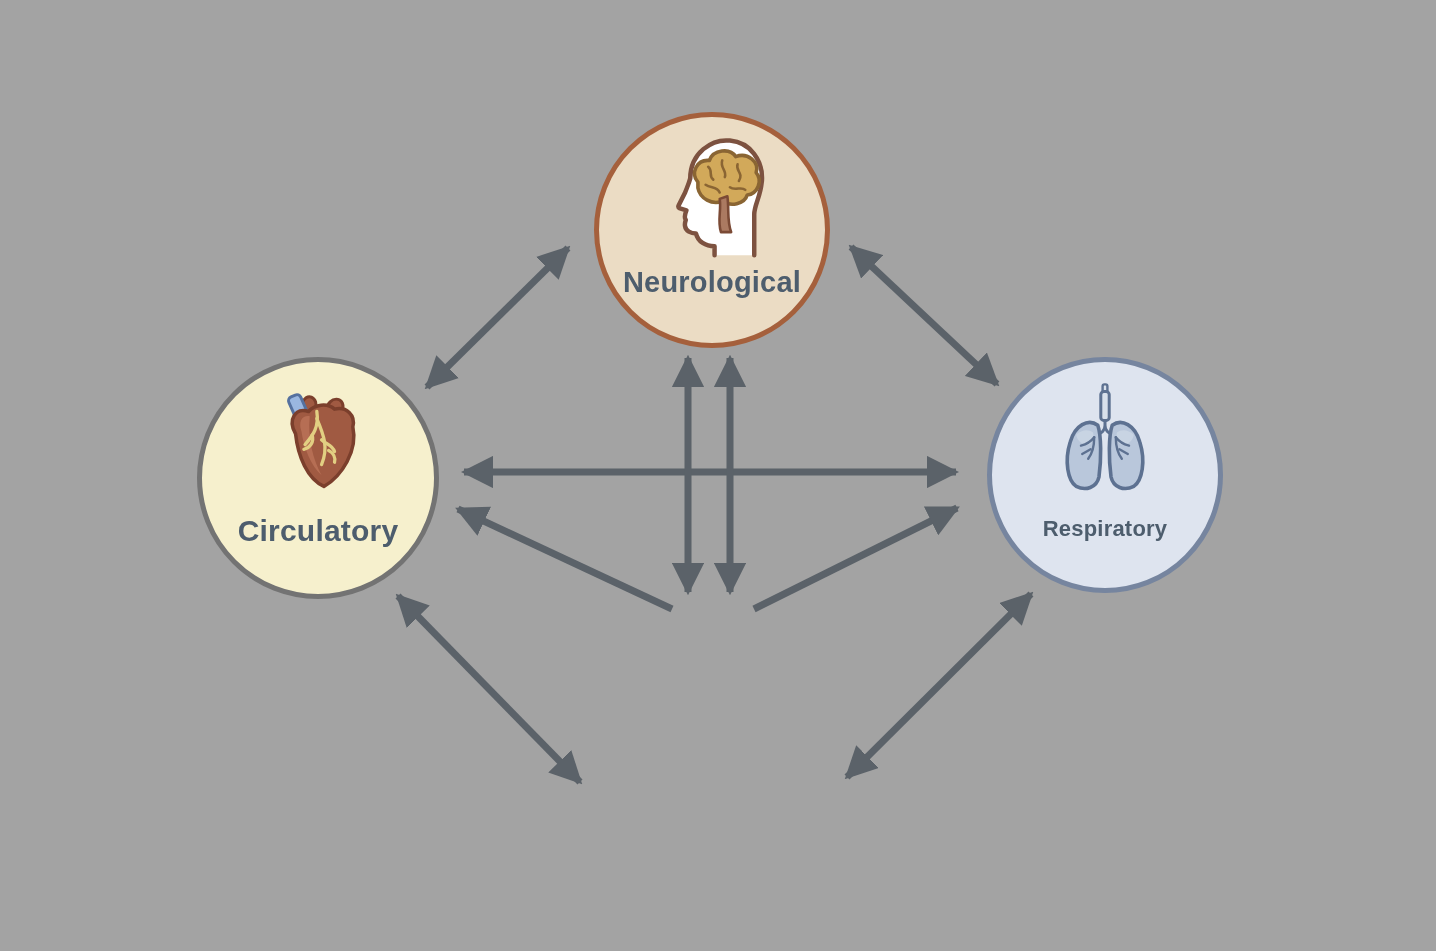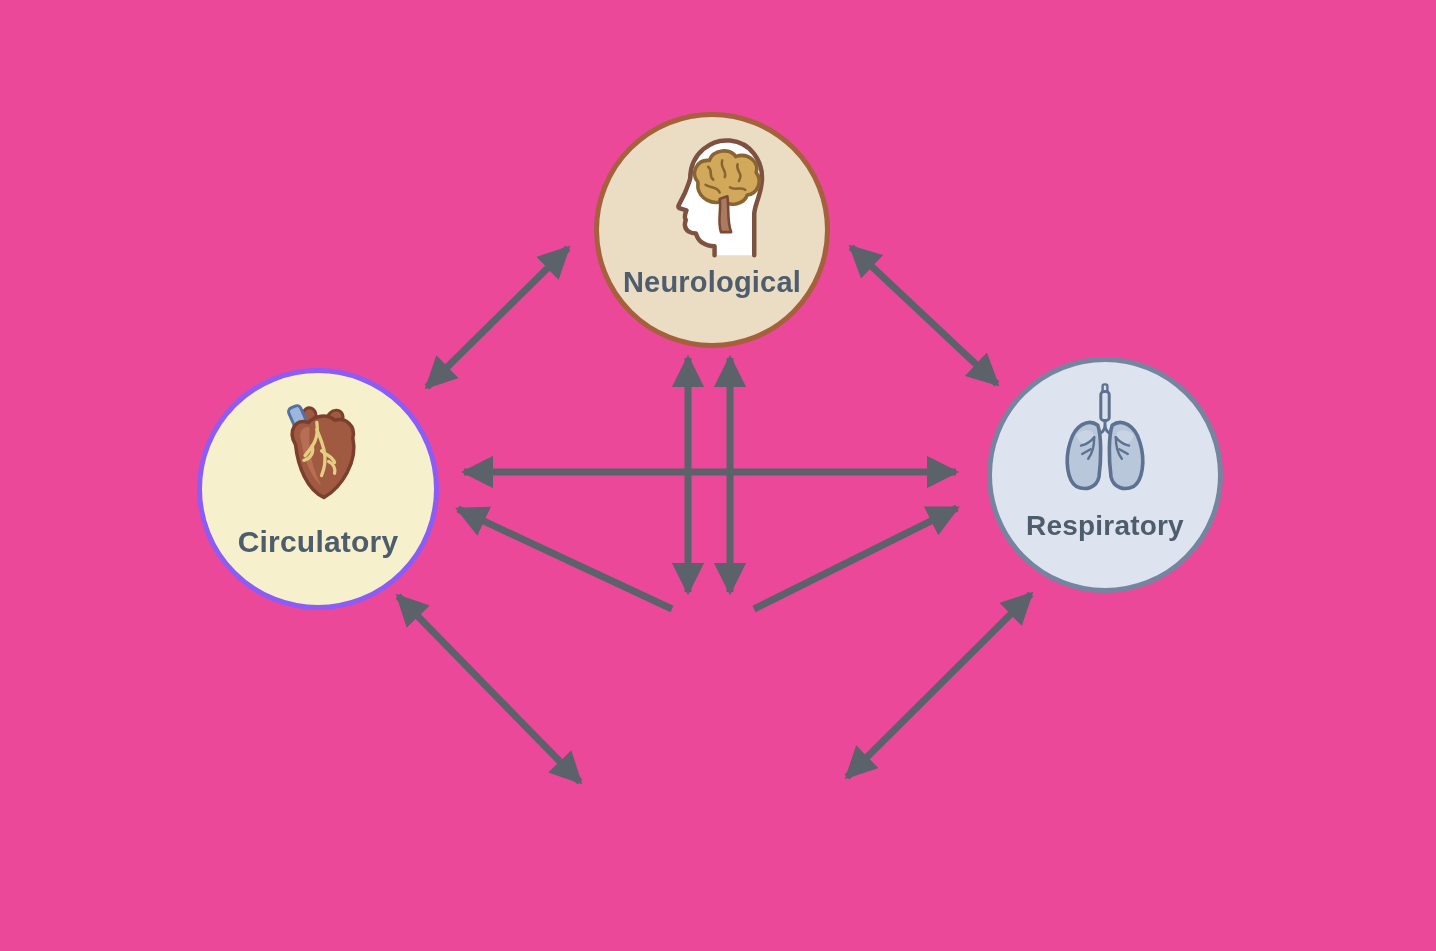--- a/index.html
+++ b/index.html
@@ -1,37 +1,37 @@
 <!DOCTYPE html>
 <html><head>
 <meta charset="utf-8">
 <style>
   html,body{margin:0;padding:0;background:#ffffff;}
   #canvas{
-    position:relative;width:1436px;height:951px;background:#ec4899;
+    position:relative;width:1436px;height:951px;background:#a3a3a3;
     font-family:"Liberation Sans",sans-serif;overflow:hidden;
   }
   .arrows{position:absolute;left:0;top:0;}
   .node{
     position:absolute;border-radius:50%;box-sizing:border-box;
   }
   .node .icon{position:absolute;left:50%;transform:translateX(-50%);}
   .node .label{
     position:absolute;left:0;width:100%;text-align:center;
     font-weight:bold;color:#4d5d6d;letter-spacing:0.2px;
   }
   #node-neurological{left:594px;top:112px;width:236px;height:236px;background:#ebdcc4;border:5px solid #a5603c;}
   #node-neurological .icon{top:14px;}
   #node-neurological .label{bottom:44px;font-size:29px;}
-  #node-circulatory{left:197px;top:368px;width:242px;height:242px;background:#f6f0cd;border:5px solid #8b5cf6;}
+  #node-circulatory{left:197px;top:357px;width:242px;height:242px;background:#f6f0cd;border:5px solid #737373;}
   #node-circulatory .icon{top:20px;}
   #node-circulatory .label{bottom:46px;font-size:30px;}
   #node-respiratory{left:987px;top:357px;width:236px;height:236px;background:#dee4ef;border:5px solid #76859f;}
   #node-respiratory .icon{top:20px;}
-  #node-respiratory .label{bottom:46px;font-size:28px;}
+  #node-respiratory .label{bottom:46px;font-size:22px;}
   #node-musculoskeletal{left:593px;top:603px;width:240px;height:240px;background:#f1e7d6;border:5px solid #ad763e;}
   #node-musculoskeletal .icon{top:16px;}
   #node-musculoskeletal .label{bottom:38px;font-size:25px;}
 </style>
 </head>
 <body>
 
 <div id="canvas">
 
   <svg class="arrows" width="1436" height="951" viewBox="0 0 1436 951">

